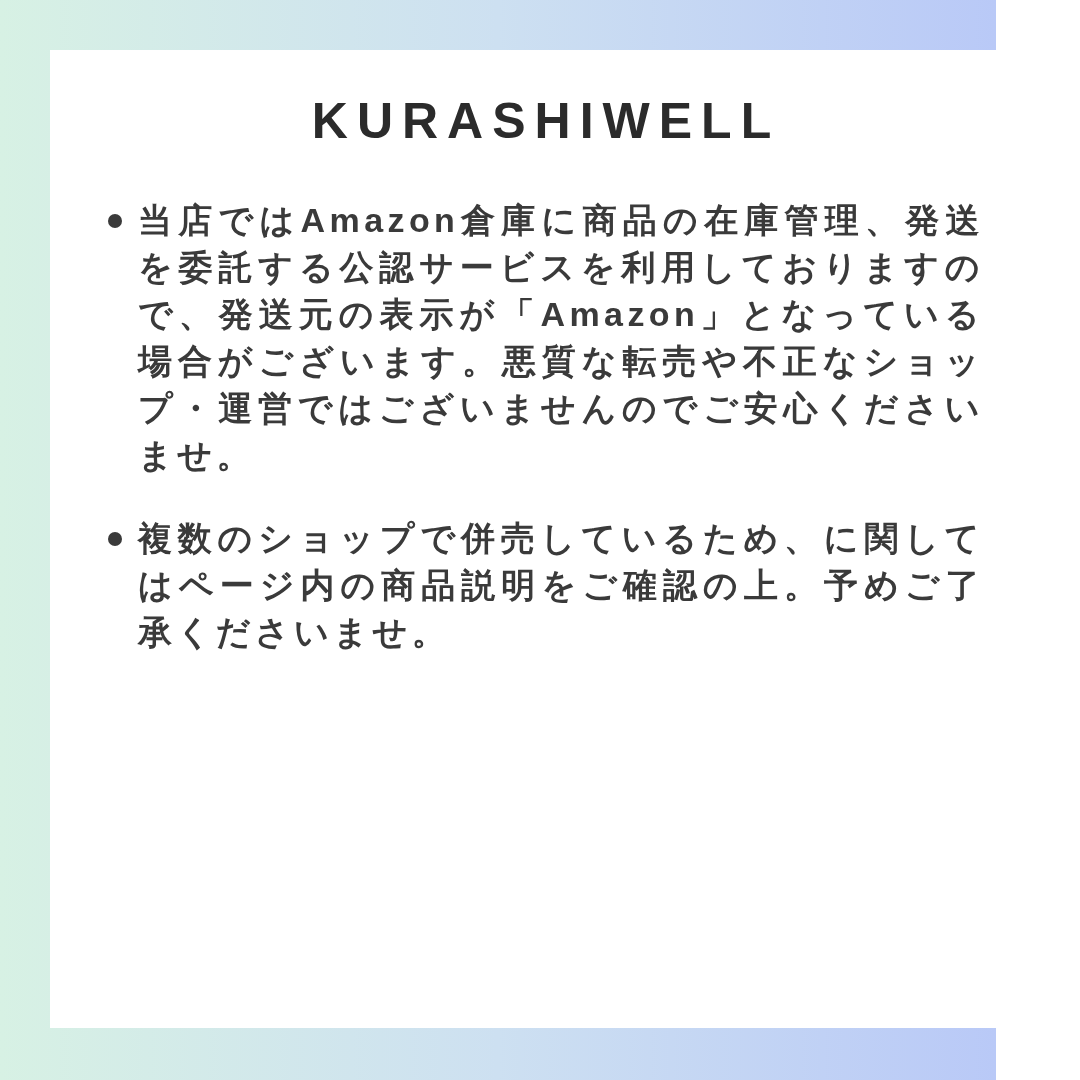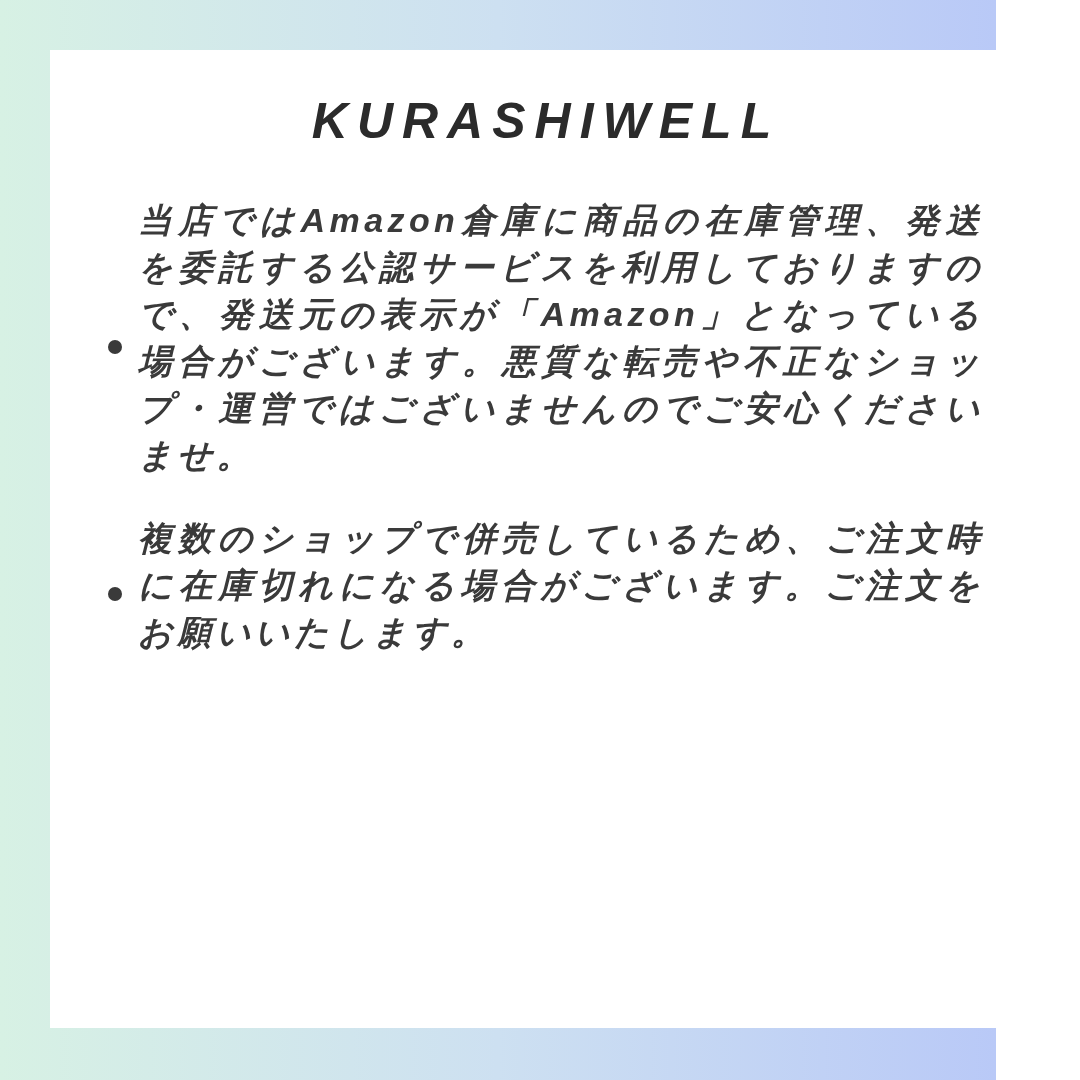--- a/index.html
+++ b/index.html
@@ -17,21 +17,20 @@
     width: 1080px;
     height: 1080px;
     overflow: hidden;
     font-family: "Liberation Sans", "DejaVu Sans", sans-serif;
   }
   .bg {
     position: relative;
     width: 996px;
     height: 1080px;
     background: linear-gradient(90deg, var(--bg-left) 0%, var(--bg-mid) 50%, var(--bg-right) 100%);
-    font-style: italic;
   }
   .card {
     position: absolute;
     left: 50px;
     top: 50px;
     width: 978px;
     height: 978px;
     background: var(--card);
     padding: 40px 44px 0 58px;
   }
@@ -45,21 +44,21 @@
     letter-spacing: 0.18em;
   }
   .title-line { display: block; }
   .notice-list {
     list-style: none;
     margin: 0;
     padding: 0;
   }
   .notice-item {
     display: flex;
-    align-items: center;
+    align-items: flex-start;
     margin-bottom: 36px;
   }
   .bullet {
     flex: 0 0 14px;
     width: 14px;
     height: 14px;
     margin-top: 17px;
     margin-right: 16px;
     border-radius: 50%;
     background: var(--bullet);
@@ -83,17 +82,17 @@
     <h1 class="title">
       <span class="title-line">KURASHIWELL</span>
     </h1>
     <ul class="notice-list">
       <li class="notice-item">
         <span class="bullet"></span>
         <p class="notice-text">当店ではAmazon倉庫に商品の在庫管理、発送を委託する公認サービスを利用しておりますので、発送元の表示が「Amazon」となっている場合がございます。悪質な転売や不正なショップ・運営ではございませんのでご安心くださいませ。</p>
       </li>
       <li class="notice-item">
         <span class="bullet"></span>
-        <p class="notice-text">複数のショップで併売しているため、ご注文時に在庫切れになる場合がございます。ご注文をお願いいたします。</p>
+        <p class="notice-text">複数のショップで併売しているため、に関してはページ内の商品説明をご確認の上。予めご了承くださいませ。</p>
       </li>
     </ul>
   </div>
 </div>
 
 </body></html>

